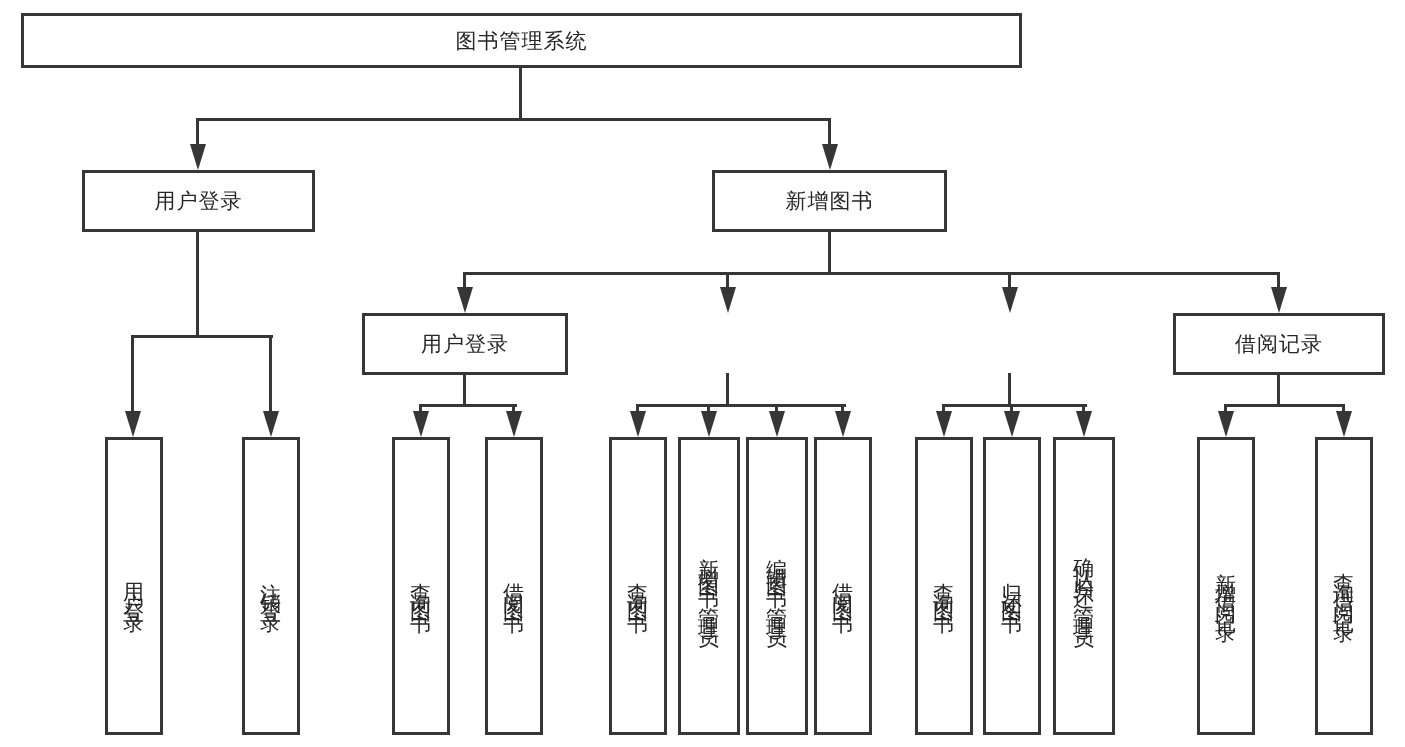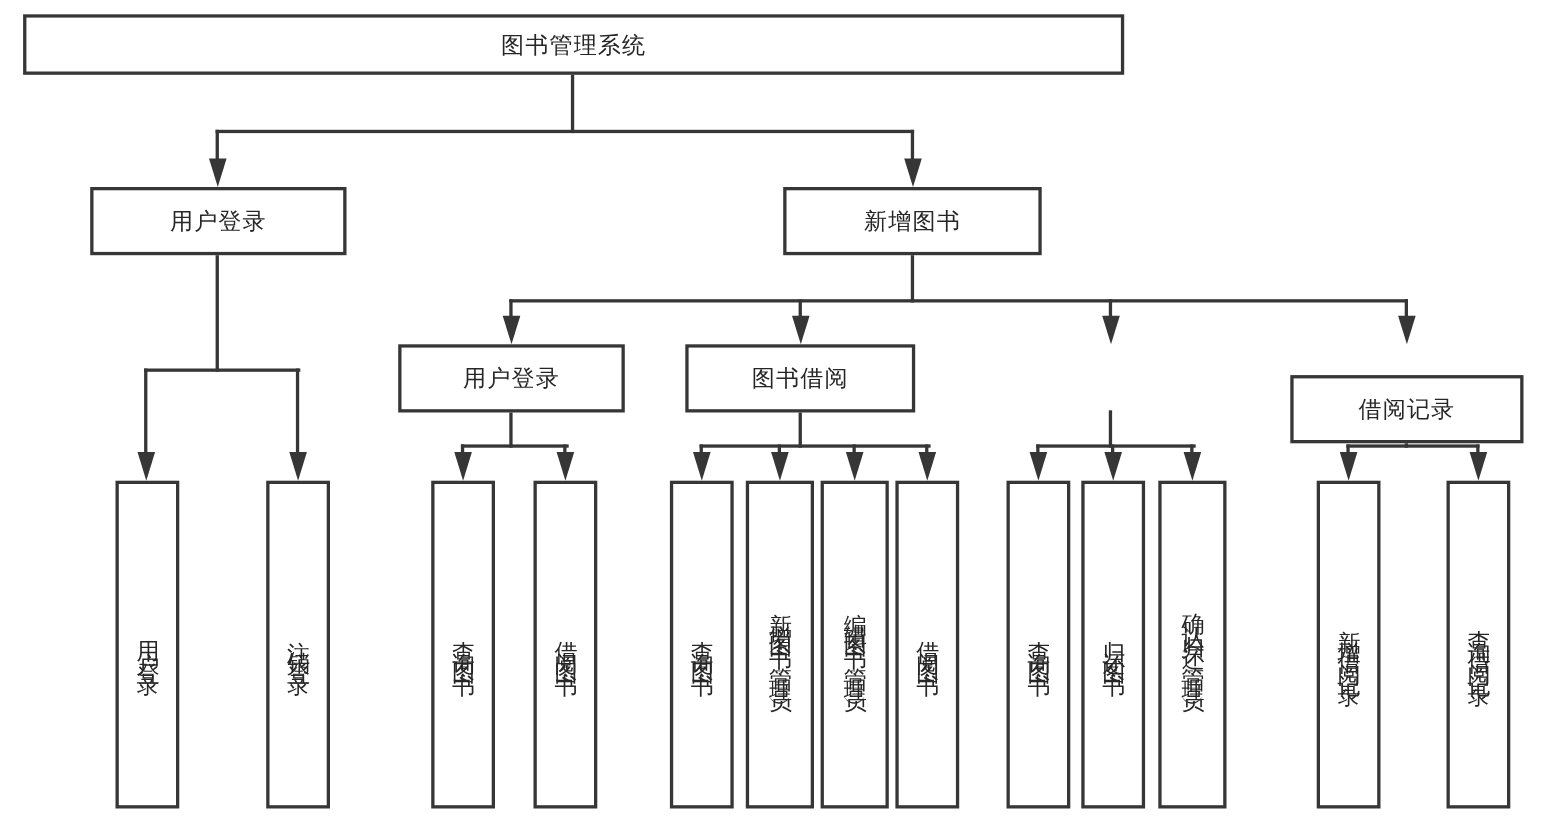--- a/index.html
+++ b/index.html
@@ -134,26 +134,23 @@
   </div>
 
   <div class="box-h" style="left:712px;top:170px;width:235px;height:62px;">
     <span>新增图书</span>
   </div>
 
   <div class="box-h" style="left:362px;top:313px;width:206px;height:62px;">
     <span>用户登录</span>
   </div>
 
-  <div class="box-h" style="left:623px;top:313px;width:209px;height:62px;">
-    <span>图书借阅</span>
-  </div>
-
-
-  <div class="box-h" style="left:1173px;top:313px;width:212px;height:62px;margin-top:28px;">
+
+
+  <div class="box-h" style="left:1173px;top:313px;width:212px;height:62px;">
     <span>借阅记录</span>
   </div>
 
   <div class="box-v" style="left:105px;top:437px;width:58px;height:298px;">
     <span class="vtext">用户登录</span>
   </div>
 
   <div class="box-v" style="left:242px;top:437px;width:58px;height:298px;">
     <span class="vtext">注销登录</span>
   </div>

